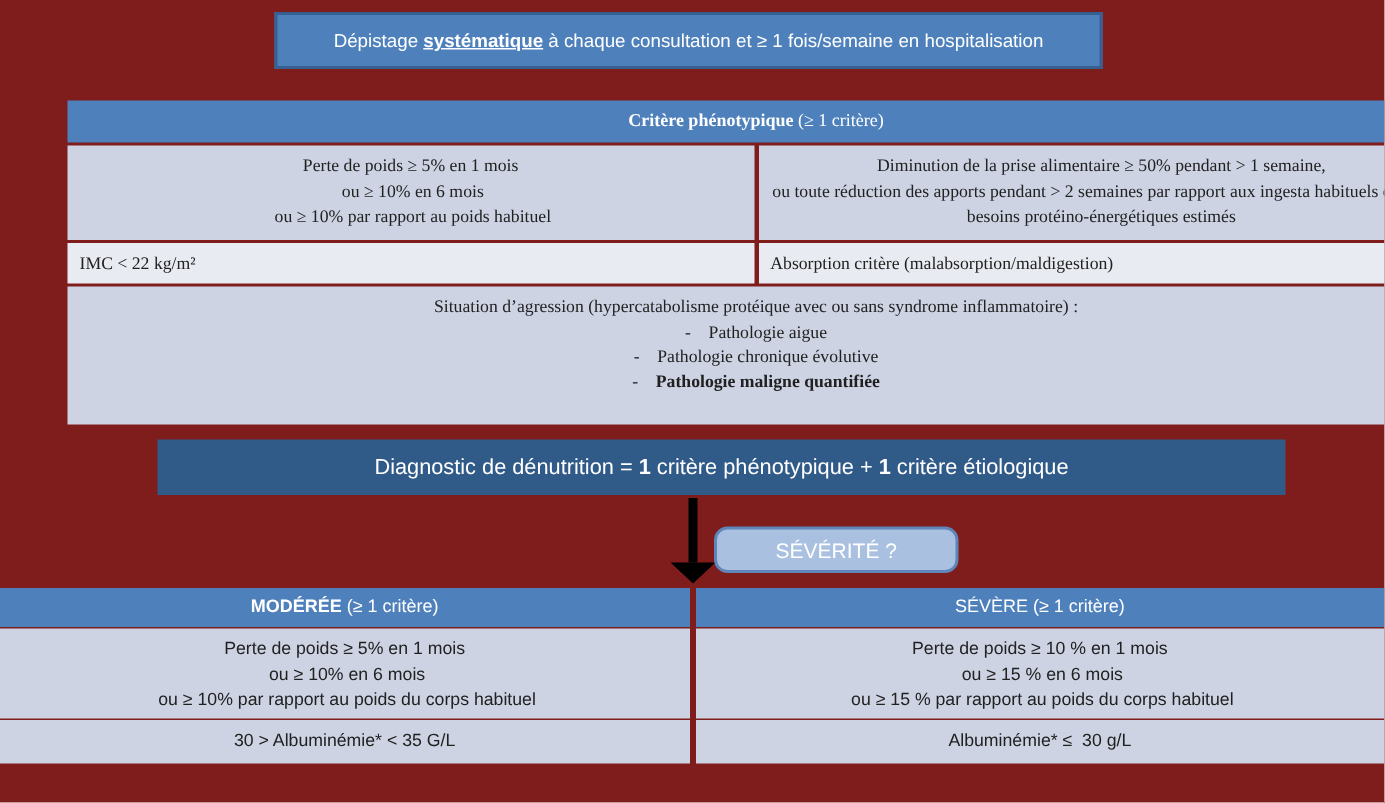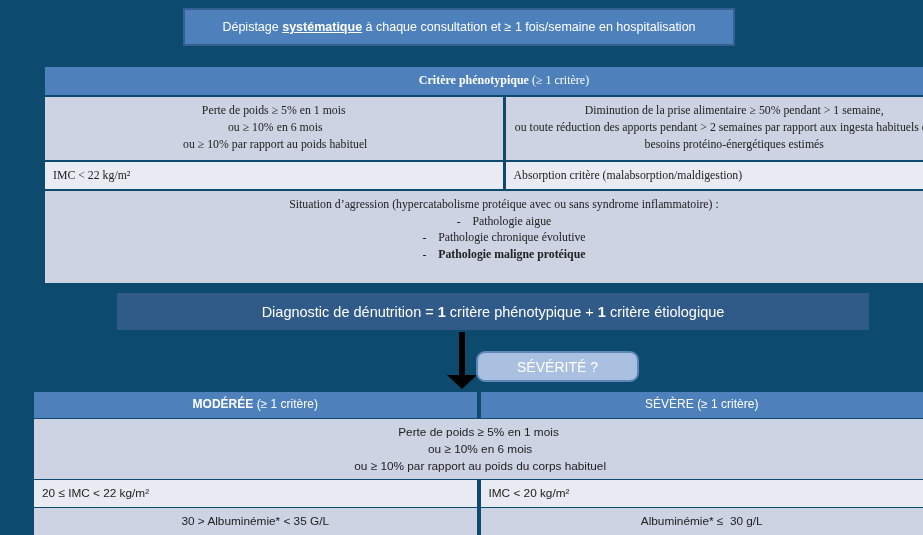--- a/index.html
+++ b/index.html
@@ -1,17 +1,17 @@
 <!DOCTYPE html>
 <html style="--header-blue: #4e80bc; --banner-blue: #4e80bc; --banner-border: #366092; --diagnosis-banner-blue: #305a88; --row-dark: #cdd3e3; --row-light: #e9ebf2; --severity-button-fill: #a9c0e1; --severity-button-border: #5f86b8; --arrow-color: #000000; --text-color: #212121;"><head>
 <meta charset="utf-8">
 <style>
   html,body{margin:0;padding:0;background:#fff;}
   .canvas{
-    position:relative;width:923px;height:535px;background:#0c4a6e;overflow:hidden;
+    position:relative;width:923px;height:535px;background:#7f1d1d;overflow:hidden;
     font-family:"Liberation Sans",sans-serif;color:var(--text-color,#212121);
   }
   .rich{white-space:pre-line;}
   
   .banner-top{
     position:absolute;left:183px;top:8px;width:552px;height:38px;box-sizing:border-box;
     background:var(--banner-blue,#4e80bc);border:2px solid var(--banner-border,#366092);
     color:#fff;font-size:12.5px;display:flex;align-items:center;justify-content:center;text-align:center;
   }
   
@@ -24,40 +24,40 @@
   }
   .dark{background:var(--row-dark,#cdd3e3);text-align:center;}
   .light{background:var(--row-light,#e9ebf2);}
   .upper-table{left:45px;top:67px;width:918px;font-family:Liberation Serif, serif;}
   .upper-table .thead .cell{min-height:28px;}
   .upper-table .r1 .cell{min-height:63px;}
   .upper-table .r2 .cell{min-height:26px;}
   .upper-table .r3 .cell{min-height:92px;}
   
   .banner-diagnosis{
-    position:absolute;left:117px;top:293px;width:752px;height:37px;box-sizing:border-box;
+    position:absolute;left:105px;top:293px;width:752px;height:37px;box-sizing:border-box;
     background:var(--diagnosis-banner-blue,#305a88);color:#fff;font-size:14.5px;
     display:flex;align-items:center;justify-content:center;text-align:center;
   }
   
   .arrow{position:absolute;left:447px;top:332px;width:30px;}
   .arrow-shaft{width:6px;height:43px;margin:0 auto;background:var(--arrow-color,#000);}
   .arrow-head{
     width:0;height:0;border-left:15px solid transparent;border-right:15px solid transparent;
     border-top:14px solid var(--arrow-color,#000);
   }
   
   .severity-button{
     position:absolute;left:476px;top:341px;width:163px;height:31px;box-sizing:border-box;
     background:var(--severity-button-fill,#a9c0e1);border:2px solid var(--severity-button-border,#5f86b8);
     border-radius:9px;color:#fff;font-size:14px;display:flex;align-items:center;justify-content:center;margin-top:10px;
   }
   
   .severity-table{left:0;top:392px;width:923px;}
-  .severity-table .trow{margin-bottom:1px;gap:4px;padding-left:34px;}
+  .severity-table .trow{margin-bottom:1px;gap:4px;}
   .severity-table .thead .cell{min-height:26px;}
   .severity-table .rA .cell{min-height:55px;}
   .severity-table .rB .cell{min-height:23px;}
   .severity-table .rC .cell{min-height:29px;}
 </style>
 </head>
 <body>
 
 <div class="canvas">
 
@@ -88,21 +88,21 @@
       </div>
       <div class="cell light">
         <span class="rich"><span>Absorption critère (malabsorption/maldigestion)</span></span>
       </div>
     </div>
     <div class="trow r3">
       <div class="cell dark">
         <span class="rich"><span>Situation d’agression (hypercatabolisme protéique avec ou sans syndrome inflammatoire) :
 -&nbsp;&nbsp;&nbsp;&nbsp;Pathologie aigue
 -&nbsp;&nbsp;&nbsp;&nbsp;Pathologie chronique évolutive
--&nbsp;&nbsp;&nbsp;&nbsp;</span><span style="font-weight: bold;">Pathologie maligne protéique</span></span>
+-&nbsp;&nbsp;&nbsp;&nbsp;</span><span style="font-weight: bold;">Pathologie maligne quantifiée</span></span>
       </div>
     </div>
   </div>
 
   <div class="banner-diagnosis">
     <div class="rich"><span>Diagnostic de dénutrition = </span><span style="font-weight: bold;">1</span><span> critère phénotypique + </span><span style="font-weight: bold;">1</span><span> critère étiologique</span></div>
   </div>
 
   <div class="arrow">
     <div class="arrow-shaft"></div>
@@ -121,27 +121,24 @@
       <div class="cell hcell">
         <span class="rich"><span style="font-weight: normal;">SÉVÈRE </span><span>(≥ 1 critère)</span></span>
       </div>
     </div>
     <div class="trow rA">
       <div class="cell dark">
         <span class="rich"><span>Perte de poids ≥ 5% en 1 mois
 &nbsp;ou ≥ 10% en 6 mois
 &nbsp;ou ≥ 10% par rapport au poids du corps habituel</span></span>
       </div>
-    </div>
-    <div class="trow rB">
-      <div class="cell light">
-        <span class="rich"><span>20 ≤ IMC &lt; 22 kg/m²</span></span>
-      </div>
-      <div class="cell light">
-        <span class="rich"><span>IMC &lt; 20 kg/m²</span></span>
+      <div class="cell dark">
+        <span class="rich"><span>Perte de poids ≥ 10 % en 1 mois
+&nbsp;ou ≥ 15 % en 6 mois
+&nbsp;ou ≥ 15 % par rapport au poids du corps habituel</span></span>
       </div>
     </div>
     <div class="trow rC">
       <div class="cell dark">
         <span class="rich"><span>30 &gt; Albuminémie* &lt; 35 G/L</span></span>
       </div>
       <div class="cell dark">
         <span class="rich"><span>Albuminémie* ≤&nbsp; 30 g/L</span></span>
       </div>
     </div>

